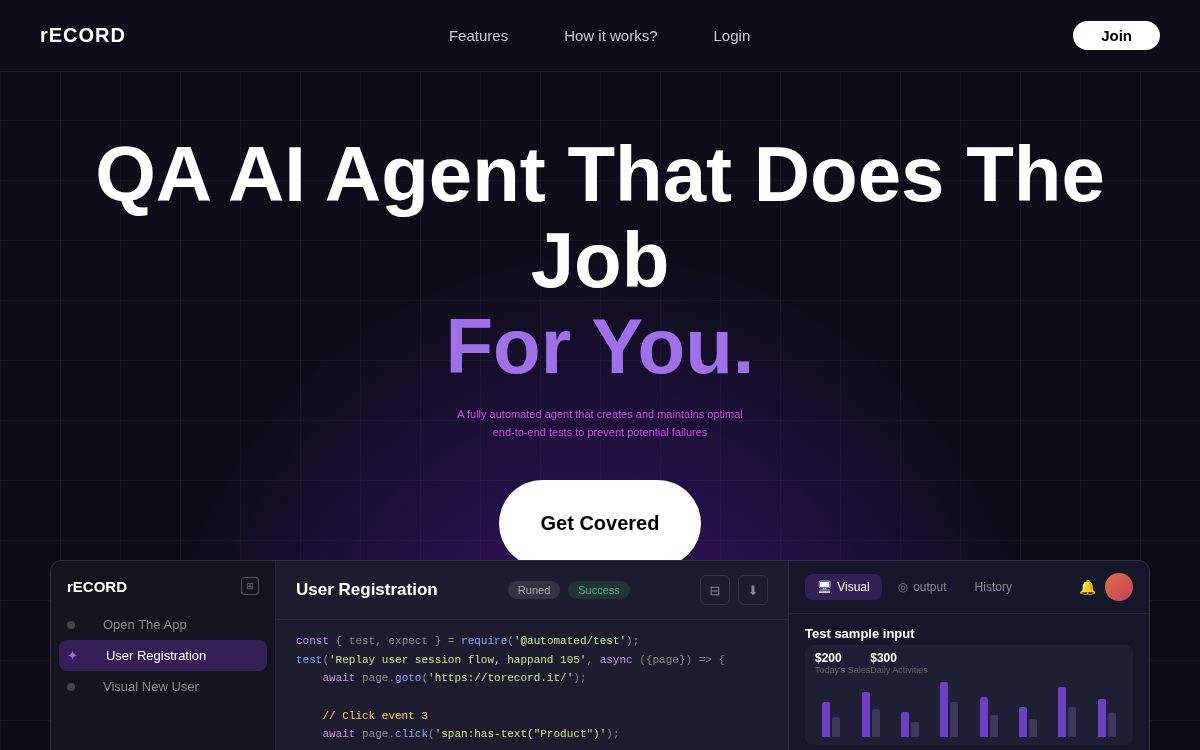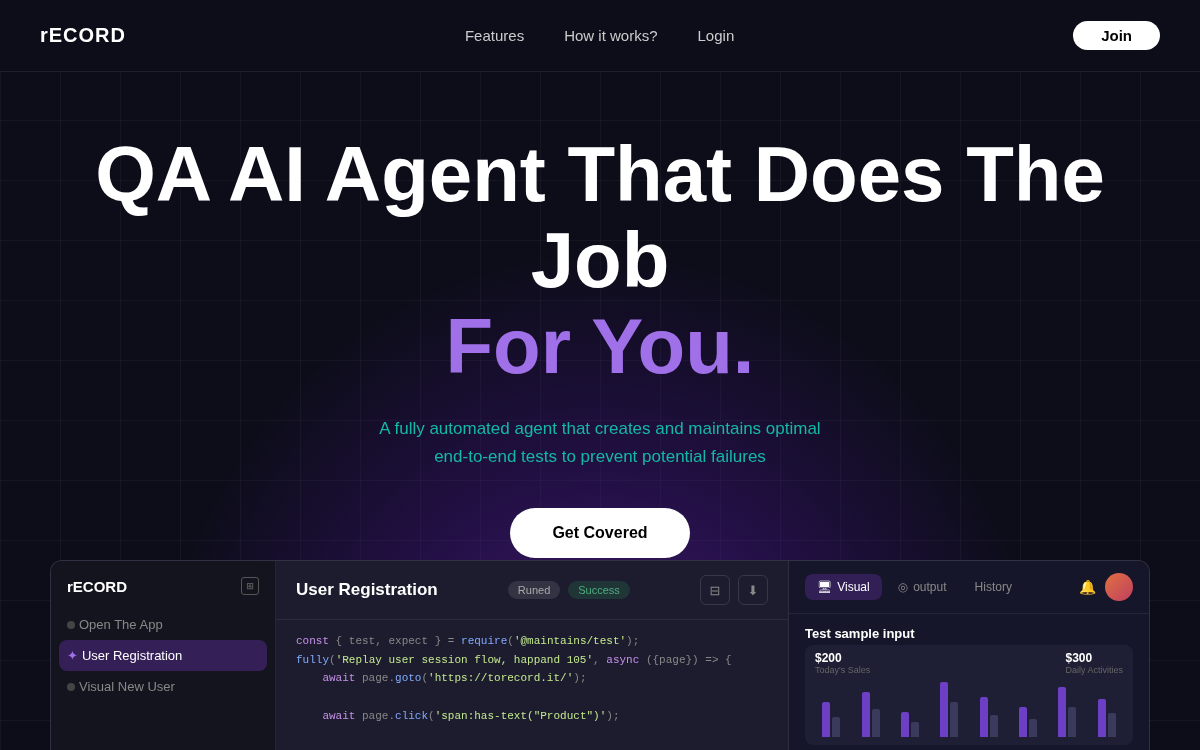--- a/index.html
+++ b/index.html
@@ -53,21 +53,21 @@
 
     .nav-logo {
       font-size: 20px;
       font-weight: 700;
       letter-spacing: 1px;
       color: #fff;
     }
 
     .nav-links {
       display: flex;
-      gap: 40px;
+      gap: 56px;
       align-items: flex-start;
     }
 
     .nav-link {
       font-size: 15px;
       color: #ccc;
       cursor: pointer;
       text-decoration: none;
     }
 
@@ -98,34 +98,34 @@
       margin-bottom: 10px;
     }
 
     .hero-title-purple {
       font-size: 78px;
       font-weight: 800;
       color: #a070e8;
     }
 
     .hero-subtitle {
-      font-size: 17px;
-      color: #14b8a6;
+      font-size: 11px;
+      color: #d946ef;
       line-height: 1.6;
-      margin-top: 26px;
+      margin-top: 17px;
       margin-bottom: 30px;
     }
 
     .hero-cta {
       background: #fff;
       color: #000;
       border: none;
       border-radius: 50px;
-      padding: 16px 42px;
-      font-size: 16px;
+      padding: 32px 42px;
+      font-size: 20px;
       font-weight: 700;
       cursor: pointer;
       margin-top: 8px;
     }
 
     
     .app-preview {
       position: absolute;
       bottom: 0;
       left: 50%;
@@ -167,21 +167,21 @@
       display: inline-flex;
       align-items: center;
       justify-content: center;
       font-size: 9px;
       color: #555;
     }
 
     .preview-sidebar-item {
       display: flex;
       align-items: center;
-      gap: 4px;
+      gap: 28px;
       padding: 8px 16px;
       font-size: 13px;
       color: #888;
       cursor: pointer;
     }
 
     .preview-sidebar-item.active {
       background: rgba(130, 60, 220, 0.3);
       color: #fff;
       border-radius: 8px;
@@ -373,23 +373,22 @@
 
     .chart-bar {
       width: 8px;
       border-radius: 2px 2px 0 0;
     }
 
     .chart-label-row {
       position: absolute;
       top: 6px;
       left: 10px;
-      right: 10px;
-      display: flex;
-      justify-content: space-between;
+      right: 2px;
+      display: flex;
     }
 
     .chart-stat {
       display: flex;
       flex-direction: column;
     }
 
     .chart-stat-val {
       font-size: 12px;
       font-weight: 700;
@@ -456,24 +455,25 @@
       <div class="preview-badges">
         <span class="badge badge-runed">Runed</span>
         <span class="badge badge-success">Success</span>
       </div>
       <div class="preview-actions">
         <div class="preview-action-btn">⊟</div>
         <div class="preview-action-btn">⬇</div>
       </div>
     </div>
     <div class="preview-code">
-      <div><span class="code-purple">const</span> { test, expect } = <span class="code-blue">require</span>(<span class="code-green">'@maintains/test'</span>);</div>
-      <div><span class="code-blue">fully</span>(<span class="code-green">'Replay user session flow, happand 105'</span>, <span class="code-purple">async</span> ({page}) =&gt; {</div>
+      <div><span class="code-purple">const</span> { test, expect } = <span class="code-blue">require</span>(<span class="code-green">'@automated/test'</span>);</div>
+      <div><span class="code-blue">test</span>(<span class="code-green">'Replay user session flow, happand 105'</span>, <span class="code-purple">async</span> ({page}) =&gt; {</div>
       <div>&nbsp;&nbsp;&nbsp;&nbsp;<span class="code-purple">await</span> page.<span class="code-blue">goto</span>(<span class="code-green">'https://torecord.it/'</span>);</div>
       <div>&nbsp;</div>
+      <div>&nbsp;&nbsp;&nbsp;&nbsp;<span class="code-orange">// Click event 3</span></div>
       <div>&nbsp;&nbsp;&nbsp;&nbsp;<span class="code-purple">await</span> page.<span class="code-blue">click</span>(<span class="code-green">'span:has-text("Product")'</span>);</div>
     </div>
   </div>
 
   <div class="preview-right">
     <div class="preview-right-header">
       <div class="tab-btn active">
         <span>🖥</span>
         <span>Visual</span>
       </div>

